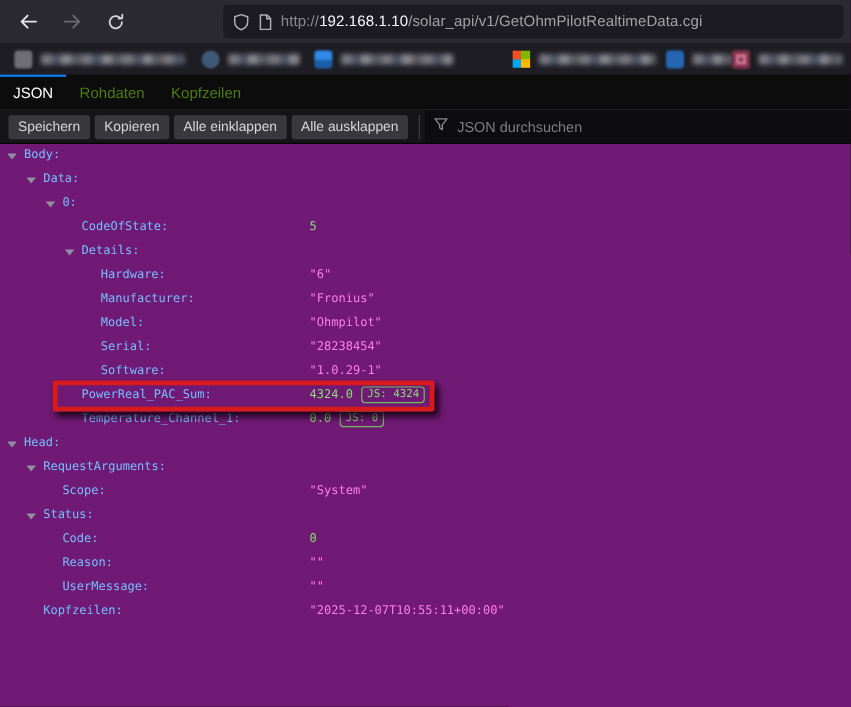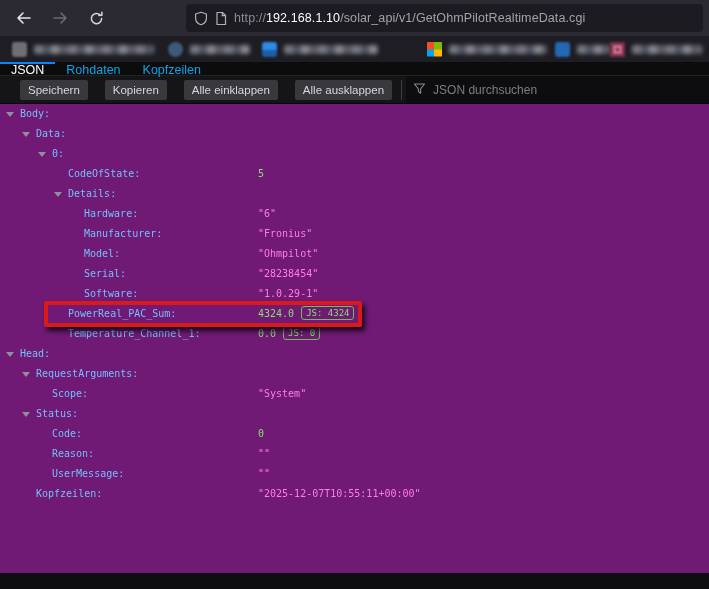--- a/index.html
+++ b/index.html
@@ -56,38 +56,38 @@
       linear-gradient(90deg,#00a4ef 50%,#ffb900 50%) bottom/100% 50% no-repeat;
     border-radius:1px; filter:blur(.6px);
   }
   .bm-text {
     height:9px; border-radius:2px; filter:blur(2px); opacity:.8;
     background:repeating-linear-gradient(90deg,#8d8d96 0 9px,#5a6374 9px 17px,#a0a0a8 17px 25px,#6b6b74 25px 34px);
   }
 
   
   .viewer-tabs {
-    height:14px; background:#0c0c0d; display:flex; align-items:stretch;
+    height:30px; background:#0c0c0d; display:flex; align-items:stretch;
     border-bottom:1px solid #232327;
   }
   .vtab {
     padding:0 11px; display:flex; align-items:center;
-    font-size:12.5px; color:#0ea5e9; border-top:2px solid transparent;
+    font-size:12.5px; color:#4d7c0f; border-top:2px solid transparent;
   }
   .vtab.active { color:#ffffff; border-top-color:#0a84ff; }
 
   
   .viewer-toolbar {
     height:28px; background:#151518; display:flex; align-items:center;
     padding-left:3px; border-bottom:1px solid #060607;
   }
   .vt-btn {
     background:#38383d; color:#d7d7db; font-size:11.5px;
     font-family:"Liberation Sans", sans-serif;
-    border:none; border-radius:2px; padding:3px 8px; margin-left:17px;
+    border:none; border-radius:2px; padding:3px 8px; margin-left:4px;
     line-height:14px;
     text-align:right;
   }
   .vt-sep { width:1px; height:20px; background:#3d3d40; margin:0 4px 0 9px; }
   .vt-search {
     flex:1; height:100%; background:#0d0d0f; display:flex; align-items:center; padding:0 7px;
   }
   .vt-search svg { flex:0 0 auto; margin-right:7px; }
   .vt-search input {
     flex:1; background:transparent; border:none; outline:none;

